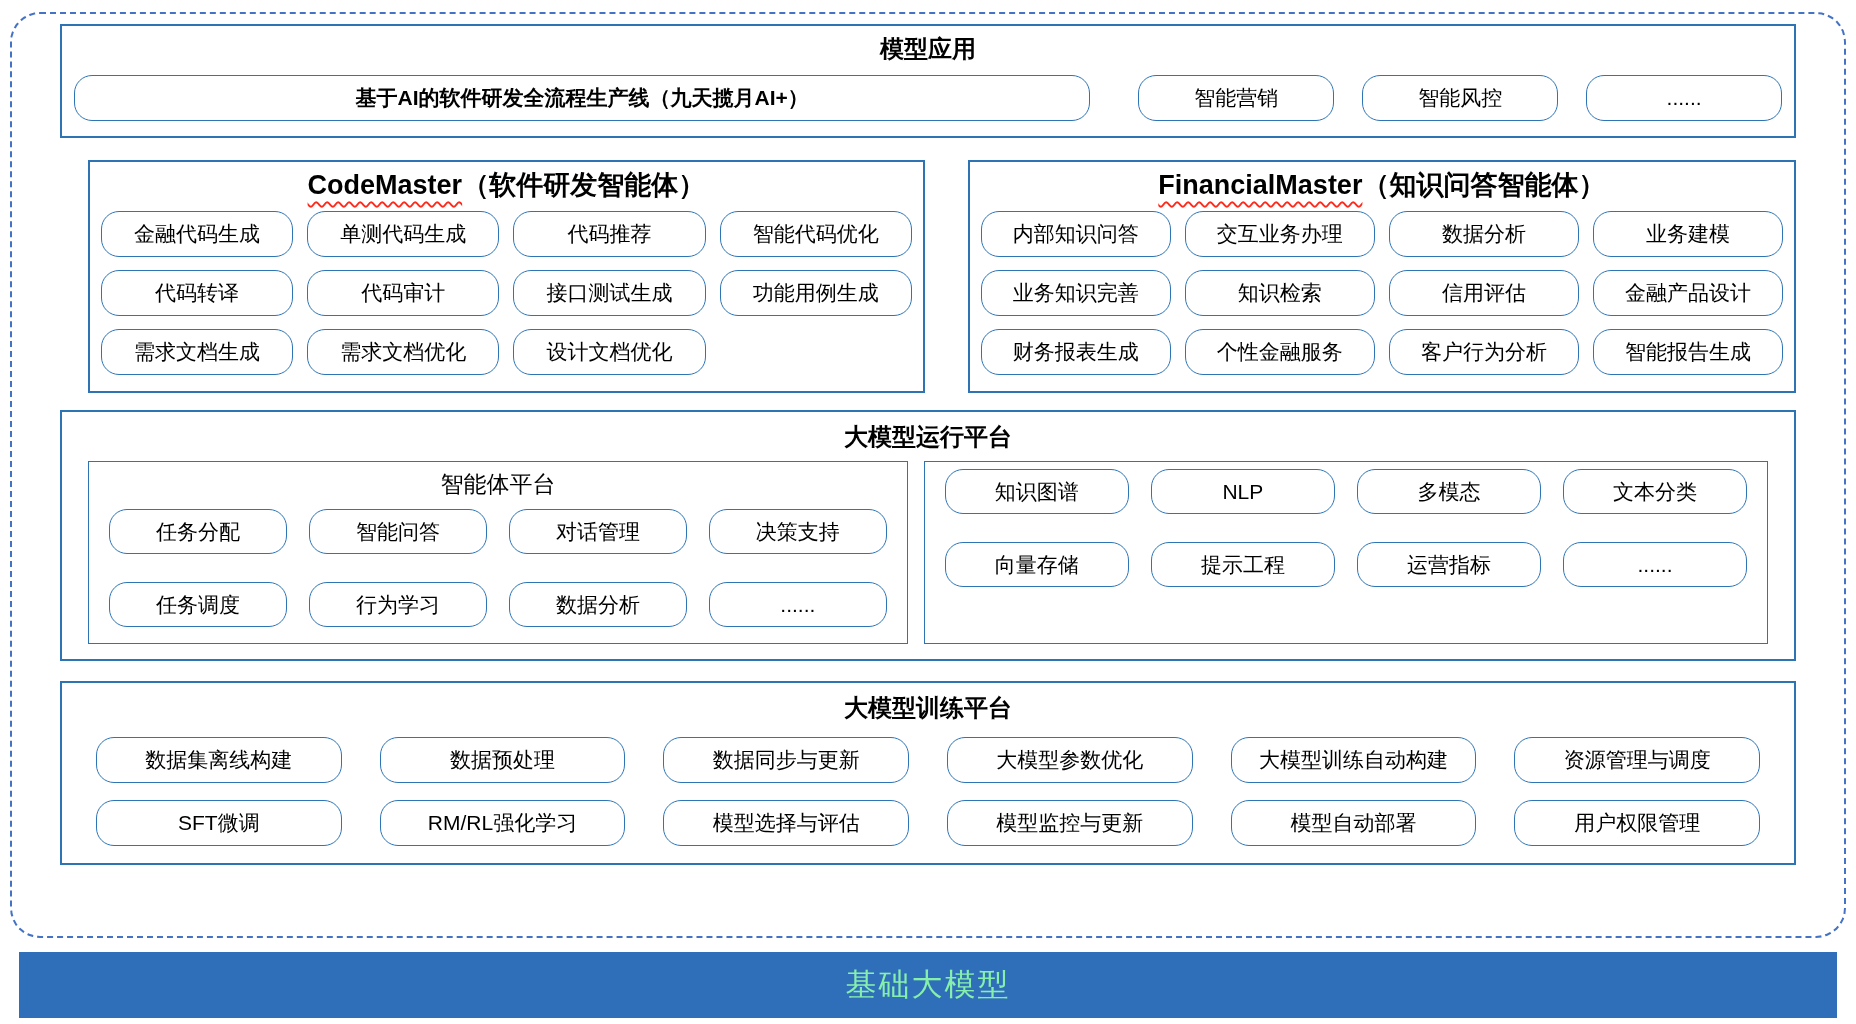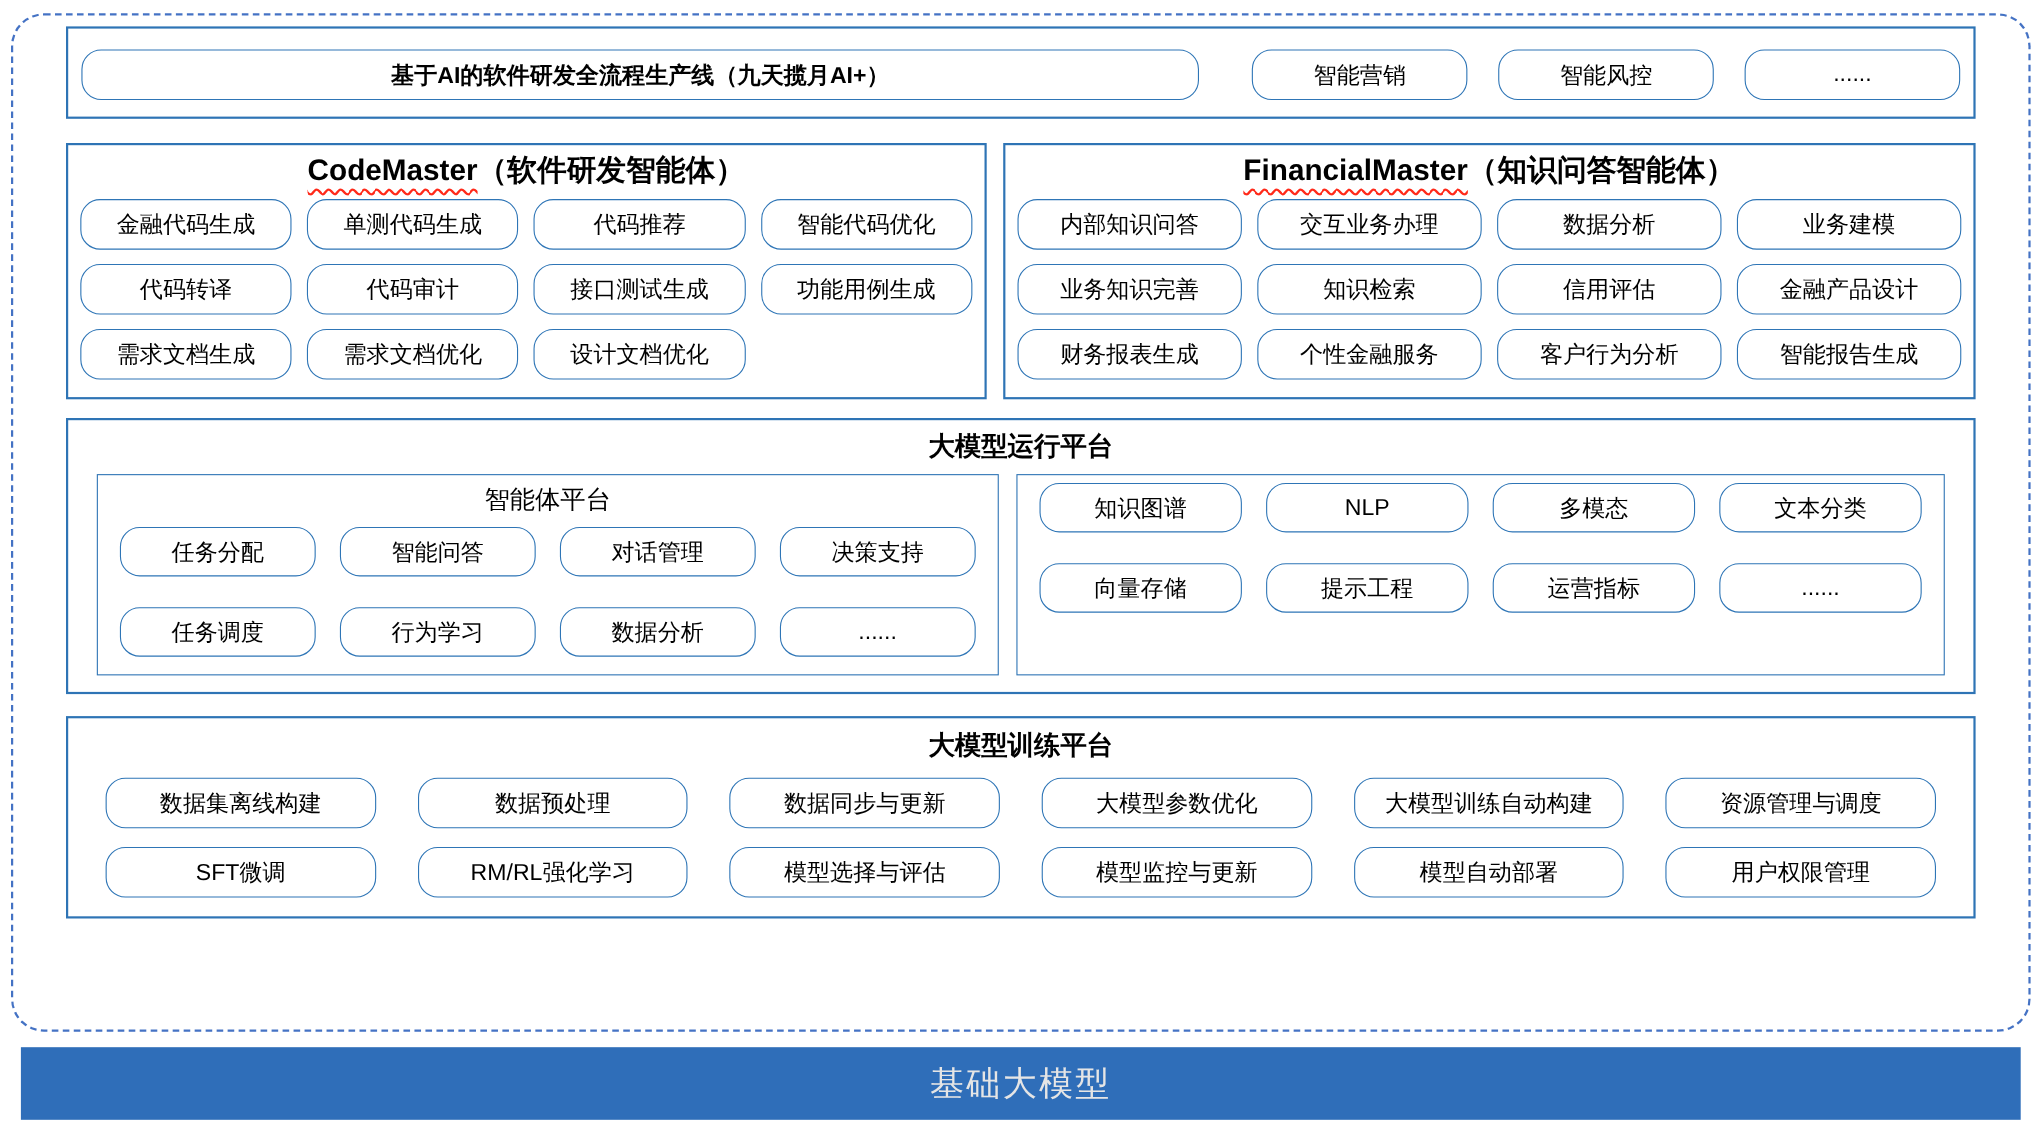--- a/index.html
+++ b/index.html
@@ -50,21 +50,21 @@
   }
 
   
   .app-section { margin: 10px 48px 0 48px; padding: 8px 12px 15px 12px; }
   .app-row { display: flex; gap: 28px; margin-top: 11px; }
   .app-row .chip.long { flex: 0 0 59.5%; font-weight: 700; margin-right: 20px; }
   .app-row .chip.small { flex: 1; }
 
   
   .agents-row { display: flex; gap: 15px; margin: 22px 48px 0 48px; }
-  .agent-panel { padding: 8px 11px 16px 11px; }
+  .agent-panel { padding: 8px 11px 16px 11px; margin-left: 28px; }
   .agent-panel.left  { flex: 0 0 48.2%; }
   .agent-panel.right { flex: 1; }
   .agent-heading { font-size: 27px; margin-bottom: 11px; }
   .wavy {
     text-decoration: underline;
     text-decoration-style: wavy;
     text-decoration-color: var(--squiggle-red, #FF2A1A);
     text-decoration-thickness: 2px;
     text-underline-offset: 7px;
   }
@@ -86,30 +86,31 @@
   
   .training-section { margin: 20px 48px 0 48px; padding: 10px 34px 17px 34px; }
   .training-grid { display: grid; grid-template-columns: repeat(6, 1fr); gap: 17px 38px; margin-top: 14px; }
 
   
   .foundation-bar {
     position: absolute;
     left: 19px; right: 19px; bottom: 6px; height: 66px;
     background: var(--bar-blue, #2F6EB9);
     display: flex; align-items: center; justify-content: center;
-    color: #e5e5e5; font-size: 31px; letter-spacing: 2px;
+    color: #86efac; font-size: 31px; letter-spacing: 2px;
   }
 </style>
 </head>
 <body>
 
 <div class="frame">
 
 
   <div class="section app-section">
+    <div class="sec-heading">模型应用</div>
     <div class="app-row">
       <div class="chip long">基于AI的软件研发全流程生产线（九天揽月AI+）</div>
       <div class="app-small-chips" style="display:contents"><div class="chip small">智能营销</div><div class="chip small">智能风控</div><div class="chip small">......</div></div>
     </div>
   </div>
 
   <div class="agents-row">
     <div class="section agent-panel left">
       <div class="sec-heading agent-heading">
         <span class="wavy">CodeMaster</span><span>（软件研发智能体）</span>

